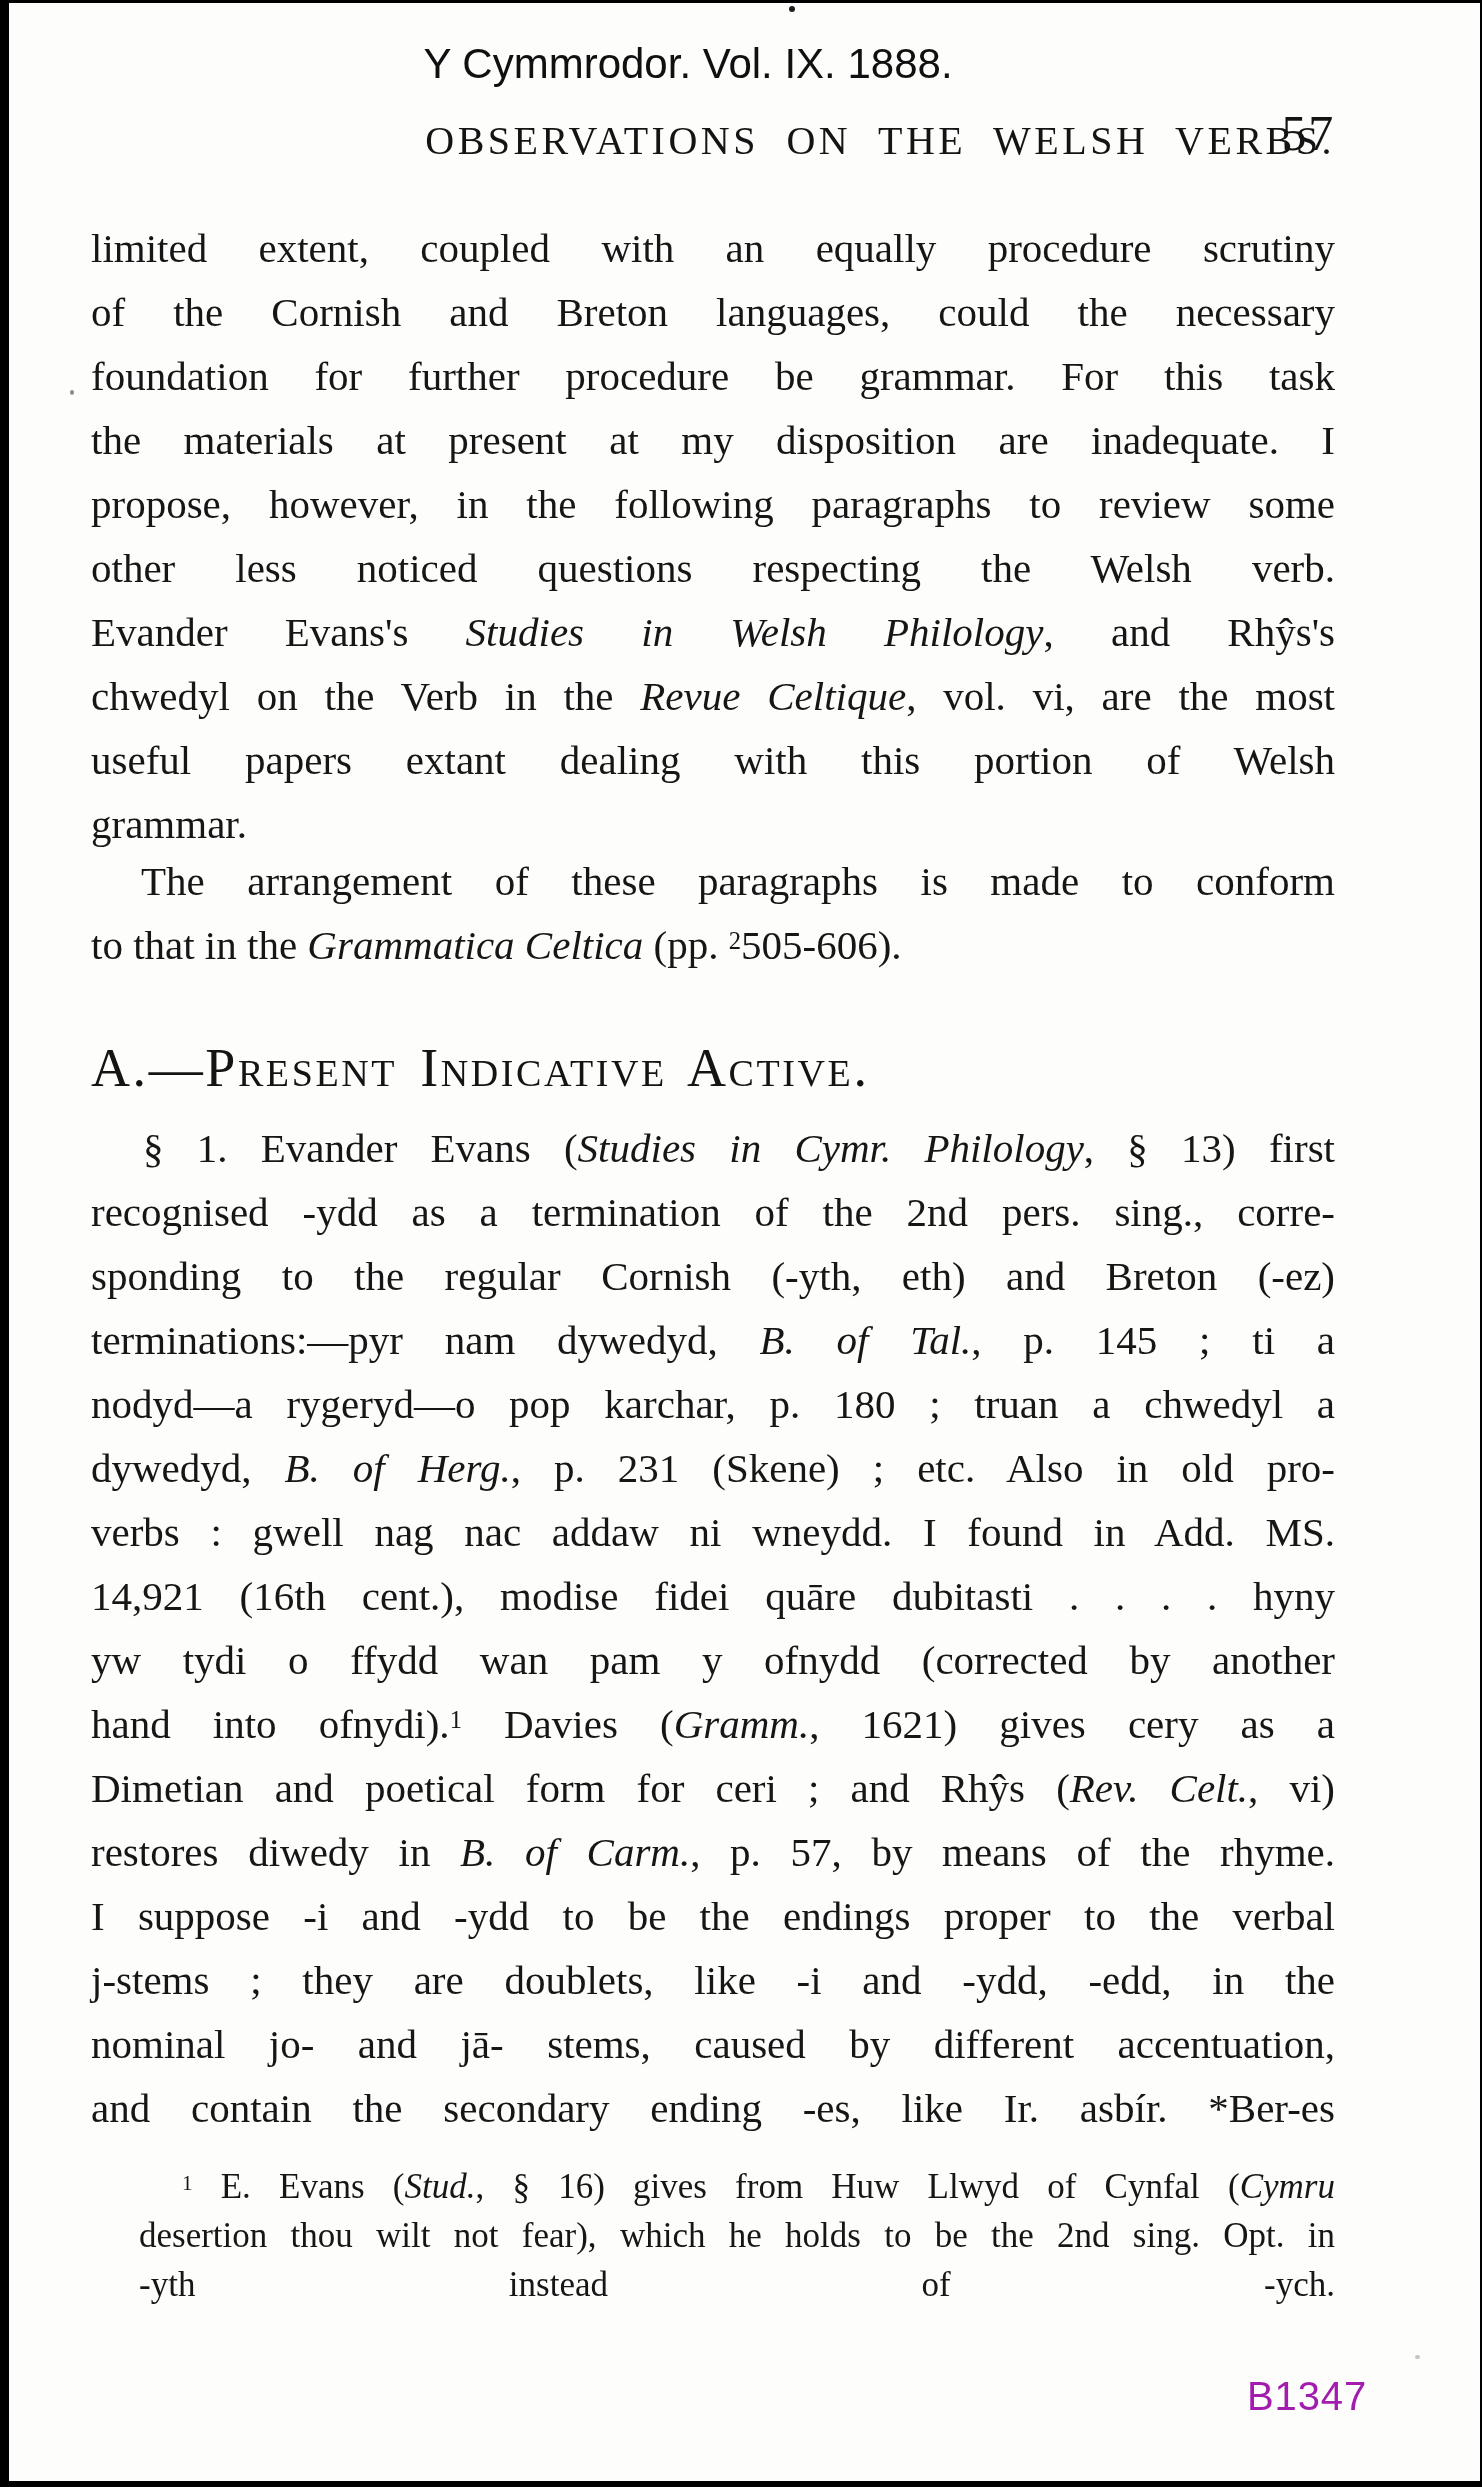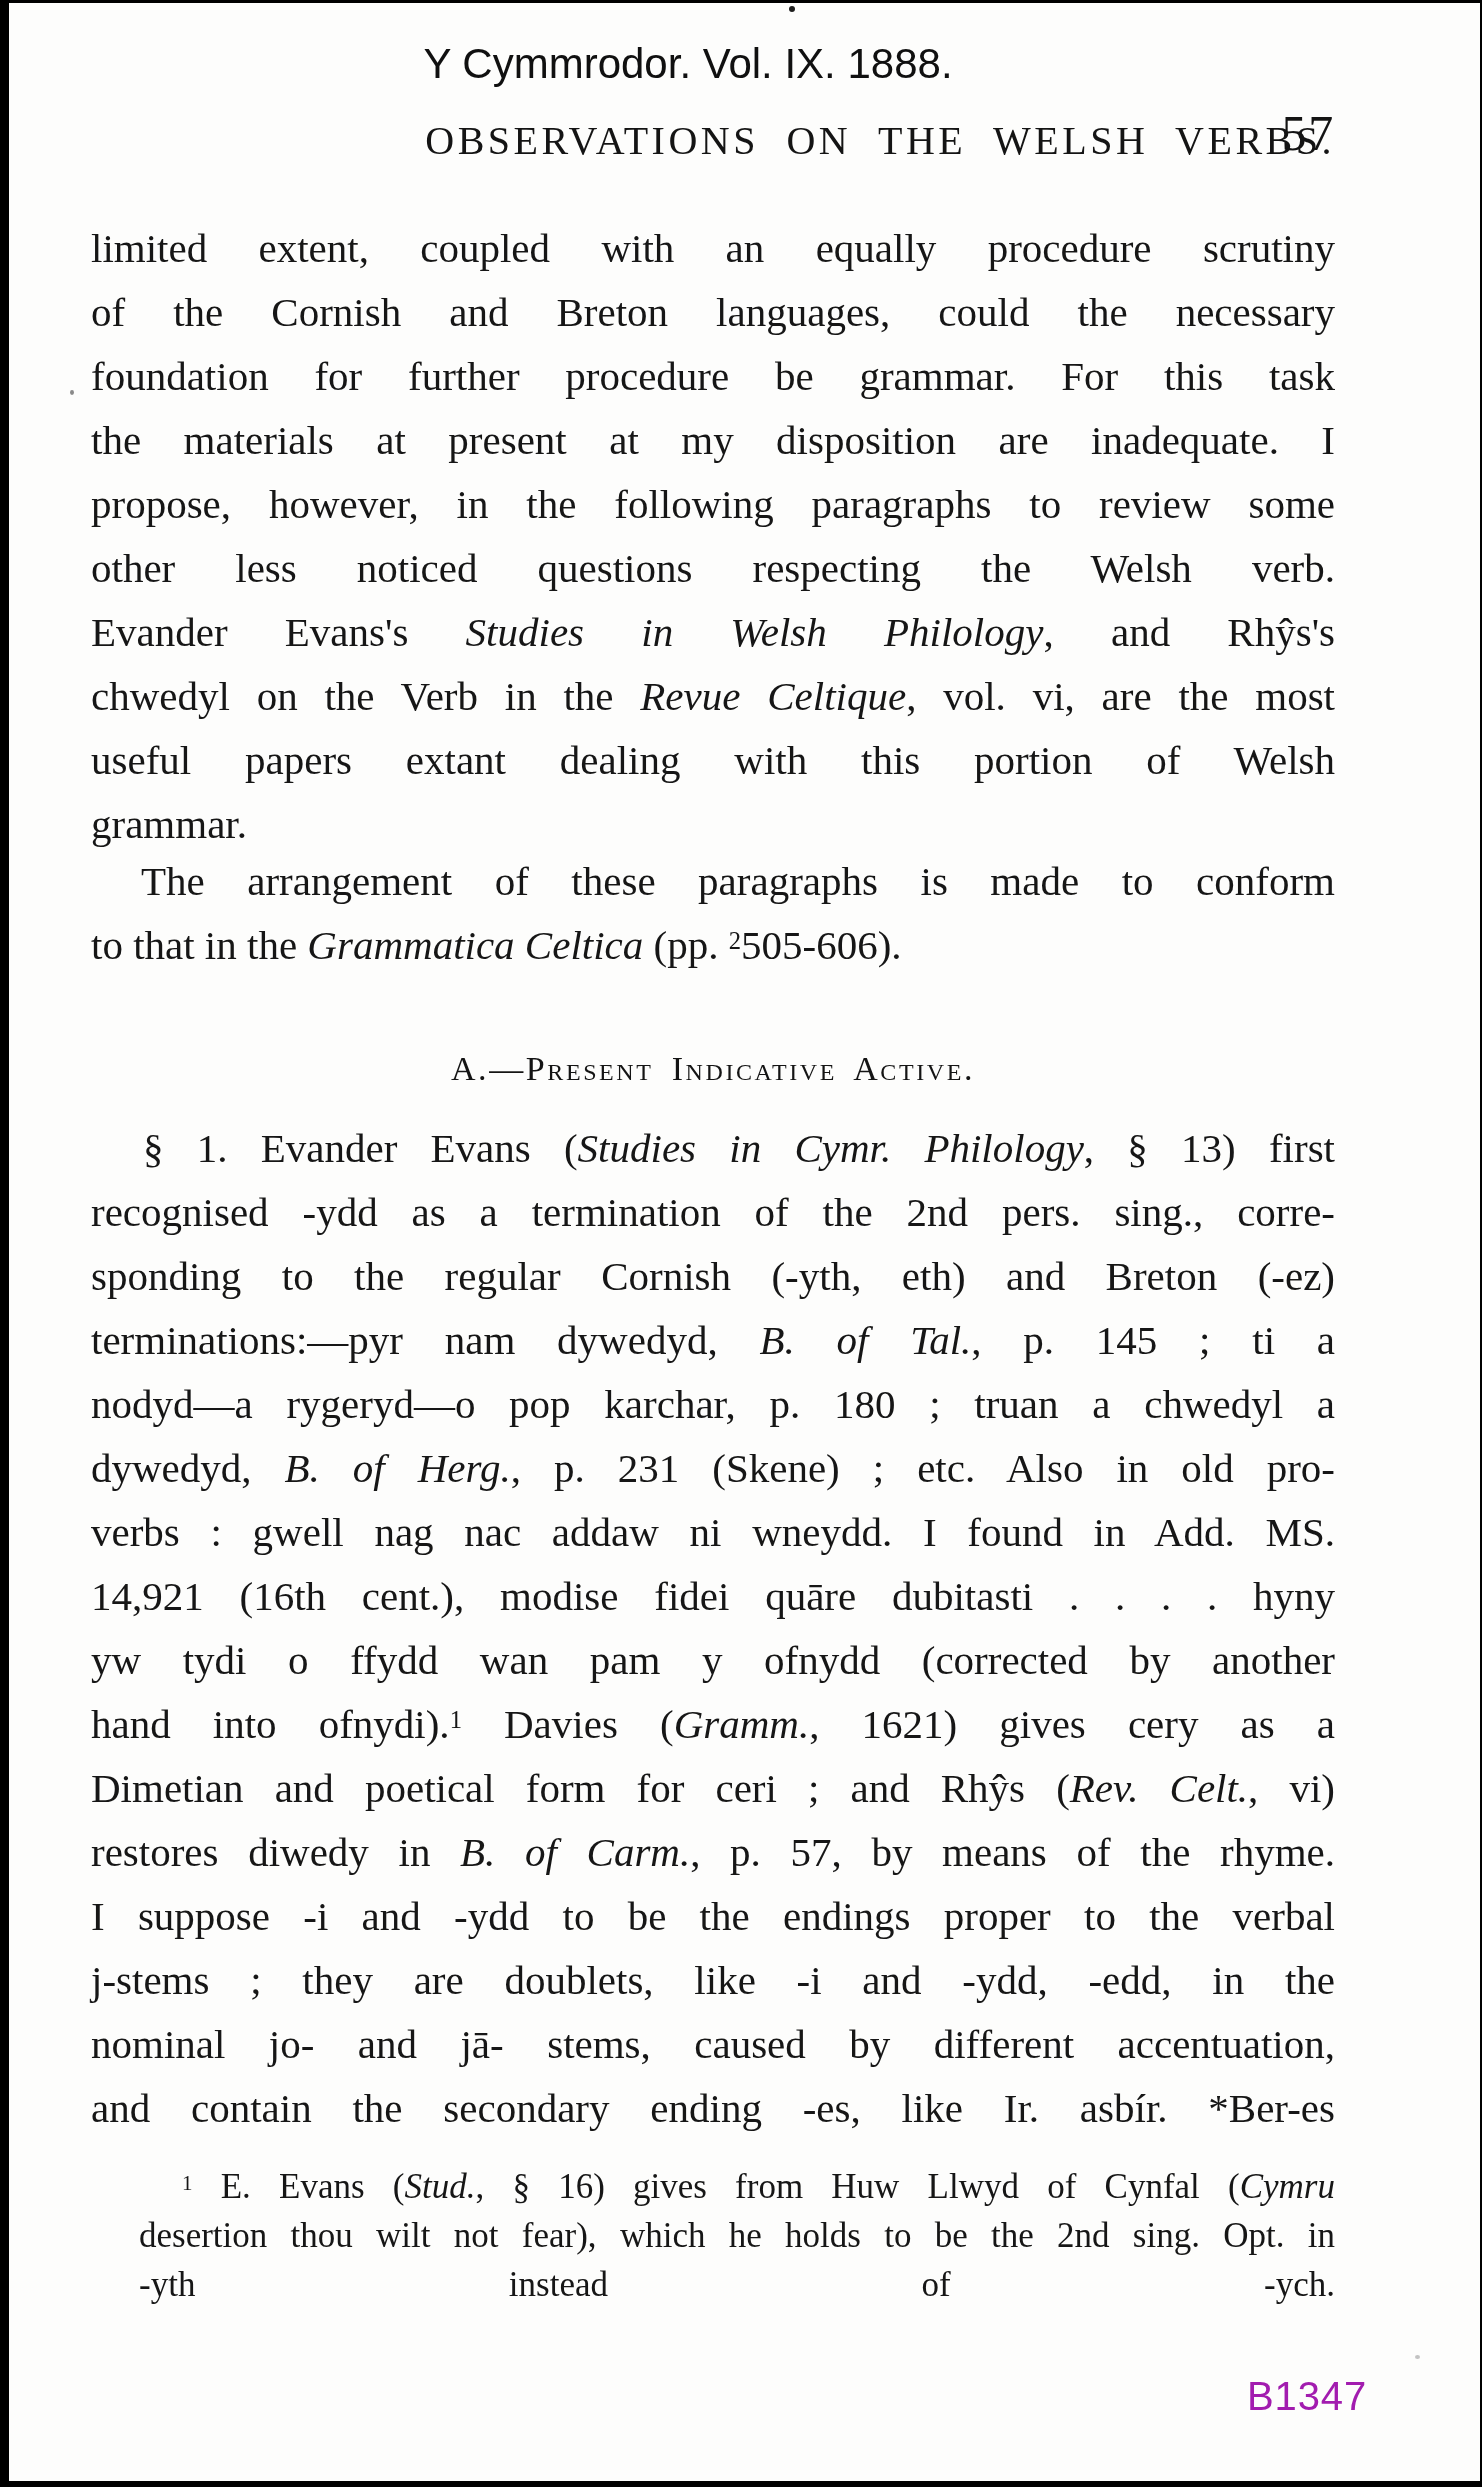--- a/index.html
+++ b/index.html
@@ -56,23 +56,23 @@
     height:64px;line-height:64px;
     font-size:41px;
     text-align:justify;text-align-last:justify;
     white-space:normal;
   }
   .line.last{text-align-last:left;}
   .line i{font-style:italic;}
   .line sup{font-size:0.6em;vertical-align:0.4em;line-height:0;}
   .heading{
     position:absolute;left:82px;top:1037px;width:1244px;height:57px;
-    line-height:57px;text-align:center;
+    line-height:57px;
     font-variant:small-caps;
-    font-size:34px;letter-spacing:2.6px;word-spacing:7px;
+    font-size:54px;letter-spacing:2.6px;word-spacing:7px;
     color:#141414;
   }
   .footnote-block{top:2159px;}
   .footnote-block .line{
     height:49px;line-height:49px;
     font-size:35px;
     text-align:justify;text-align-last:justify;margin-left:48px;
   }
   .stamp{
     position:absolute;left:1238px;top:2371px;

